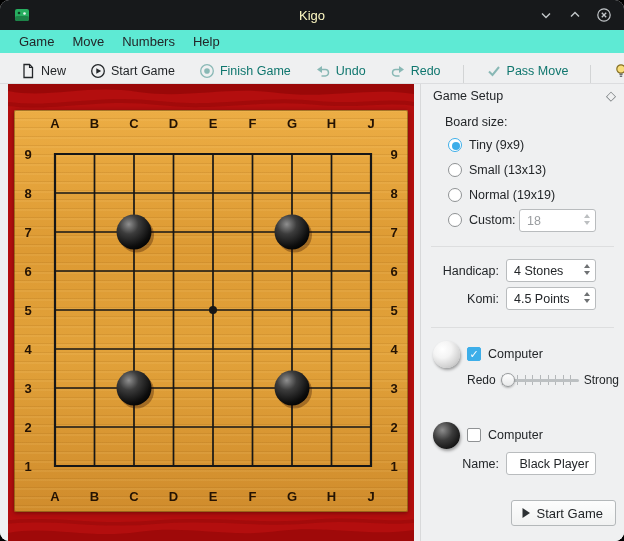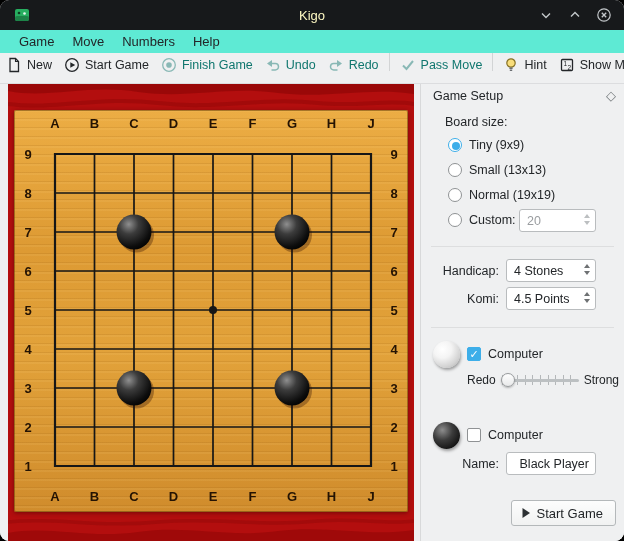--- a/index.html
+++ b/index.html
@@ -26,21 +26,21 @@
   .win-btn { width:16px; height:16px; background:none; border:0; padding:0; cursor:default; }
   
   .menubar {
     height:23px; background:#5eead4; display:flex; align-items:center;
     padding-left:10px; font-size:13px; color:#232629; flex:0 0 auto;
   }
   .menu-item { padding:3px 9px; }
   
   .toolbar {
     height:31px; background:#eff0f1; border-bottom:1px solid #dcdddf;
-    display:flex; align-items:flex-start; padding-left:0; flex:0 0 auto;
+    display:flex; align-items:flex-end; padding-left:14px; flex:0 0 auto;gap:12px;
   }
   .tb {
     display:flex; align-items:center; gap:5px; padding:4px 6px;
     background:none; border:0; font-size:12.5px; color:#232629;
     font-family:"Liberation Sans", sans-serif; white-space:nowrap;
   }
   .tb svg { display:block; }
   .tb.disabled { color:#0f766e; }
   .tb.disabled svg { opacity:.45; }
   .tsep { width:1px; height:18px; background:#d2d4d5; margin:0 4px; flex:0 0 auto; }
@@ -358,21 +358,21 @@
       </div>
       <div class="radio-row" style="top:102px;">
         <span class="radio"></span>
         <span>Normal (19x19)</span>
       </div>
       <div class="radio-row" style="top:127px;">
         <span class="radio"></span>
         <span>Custom:</span>
       </div>
       <div class="spinbox disabled" style="left:98px; top:125px; width:77px;">
-        <span>20</span>
+        <span>18</span>
         <span class="spin-arrows">
             <span class="arr-up"></span>
             <span class="arr-down"></span>
           </span>
       </div>
 
       <div class="hsep" style="top:162px;"></div>
 
       <span class="right-label" style="top:180px;">Handicap:</span>
       <div class="spinbox" style="left:85px; top:175px; width:90px;">

